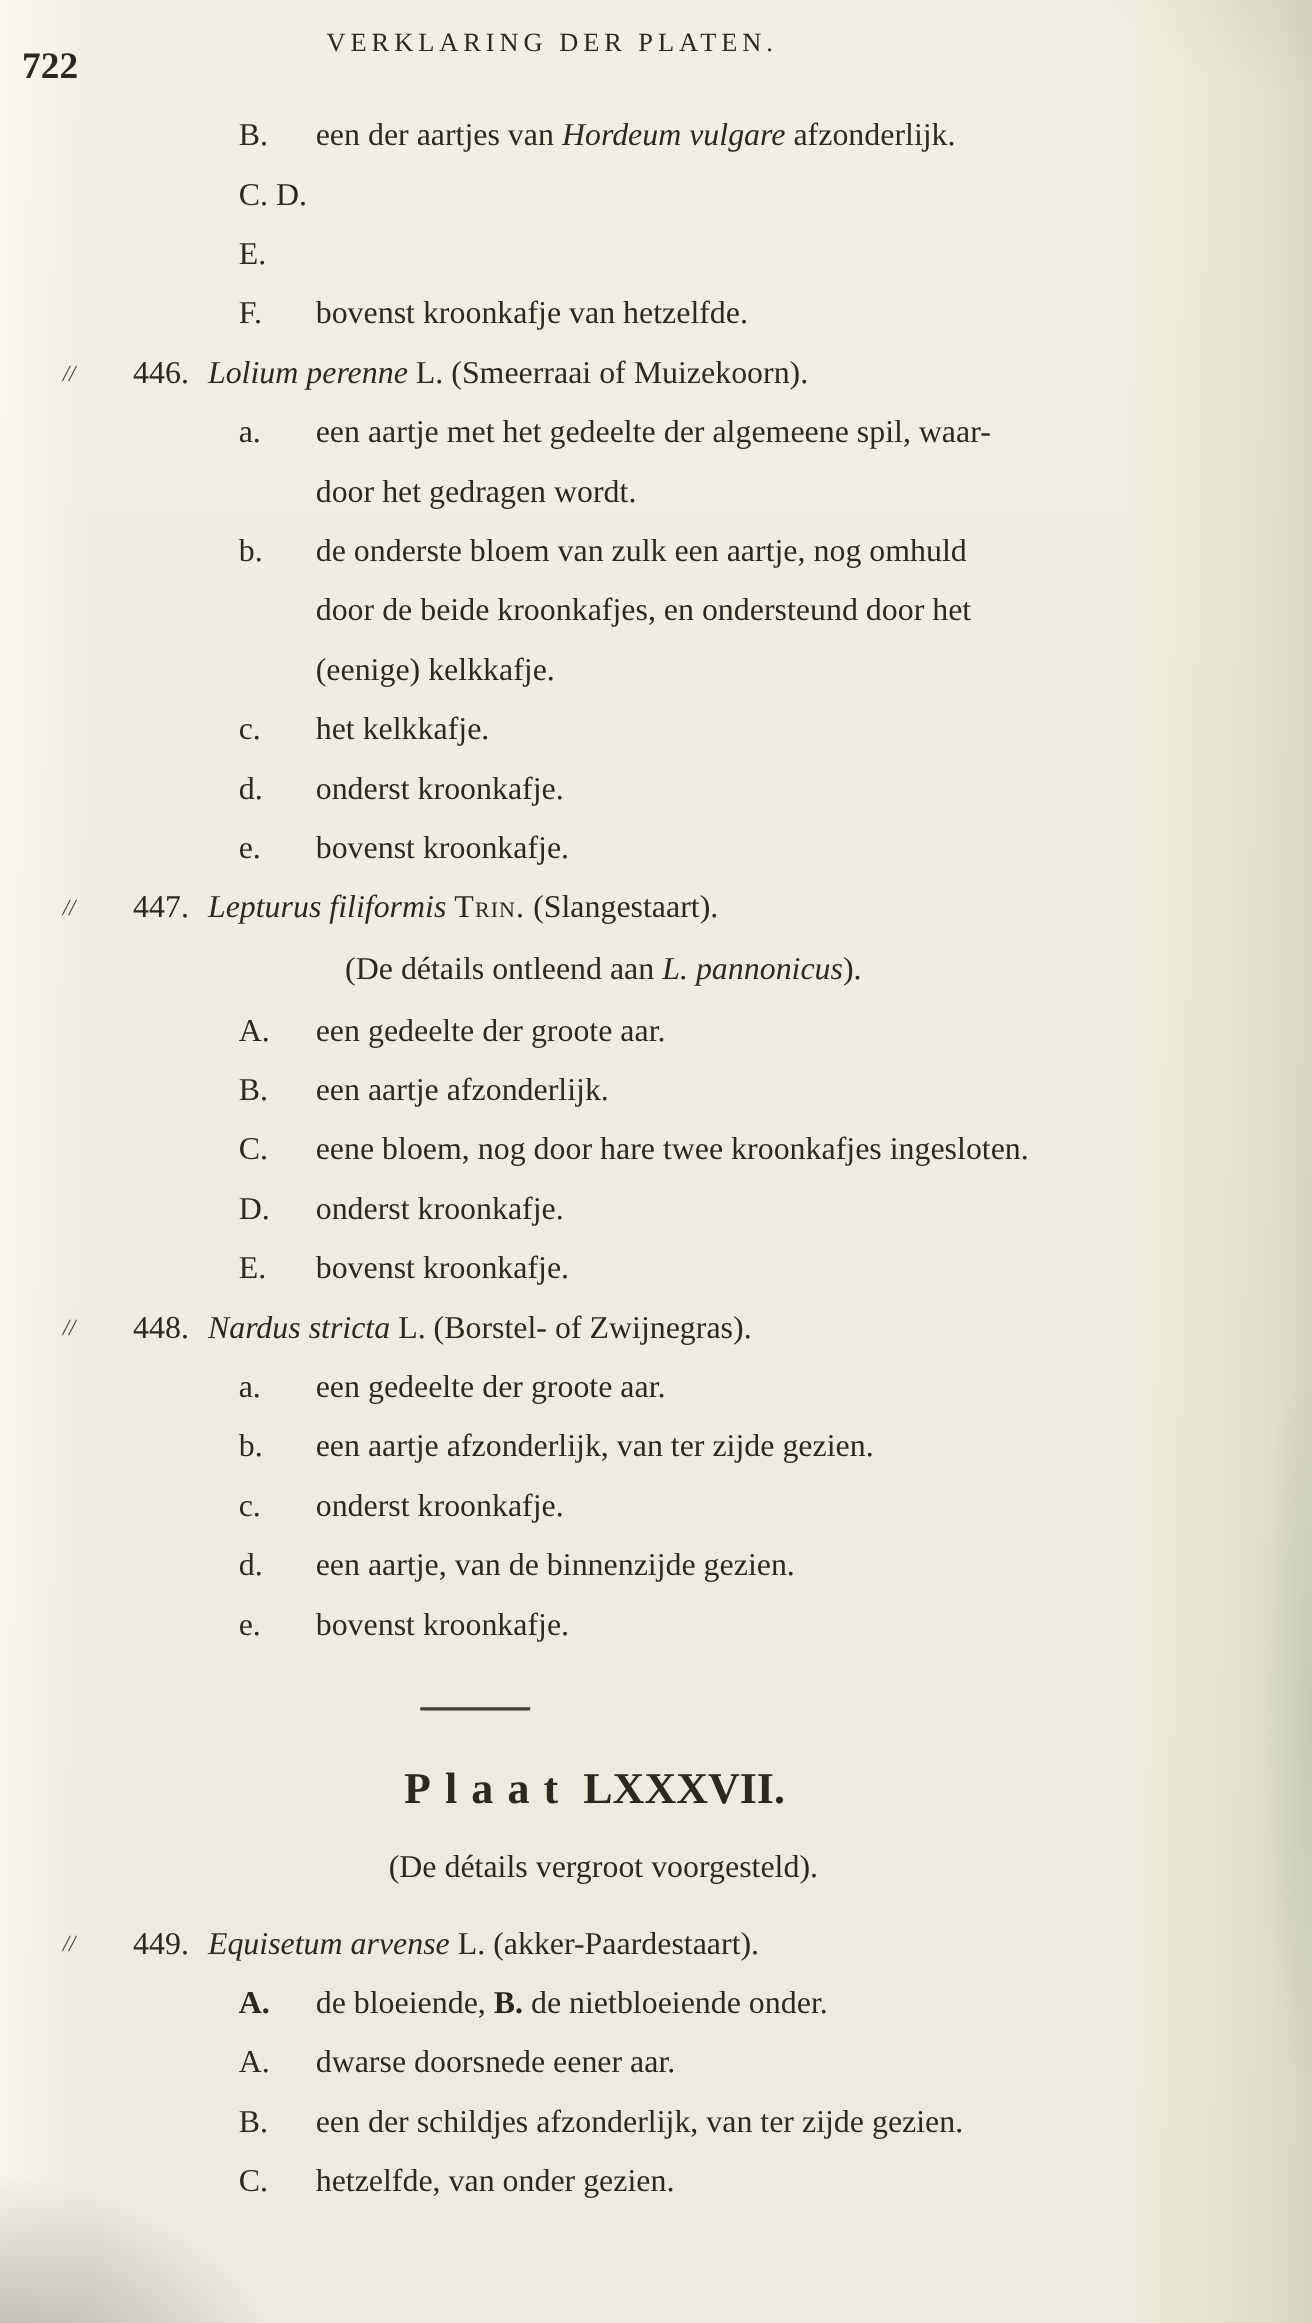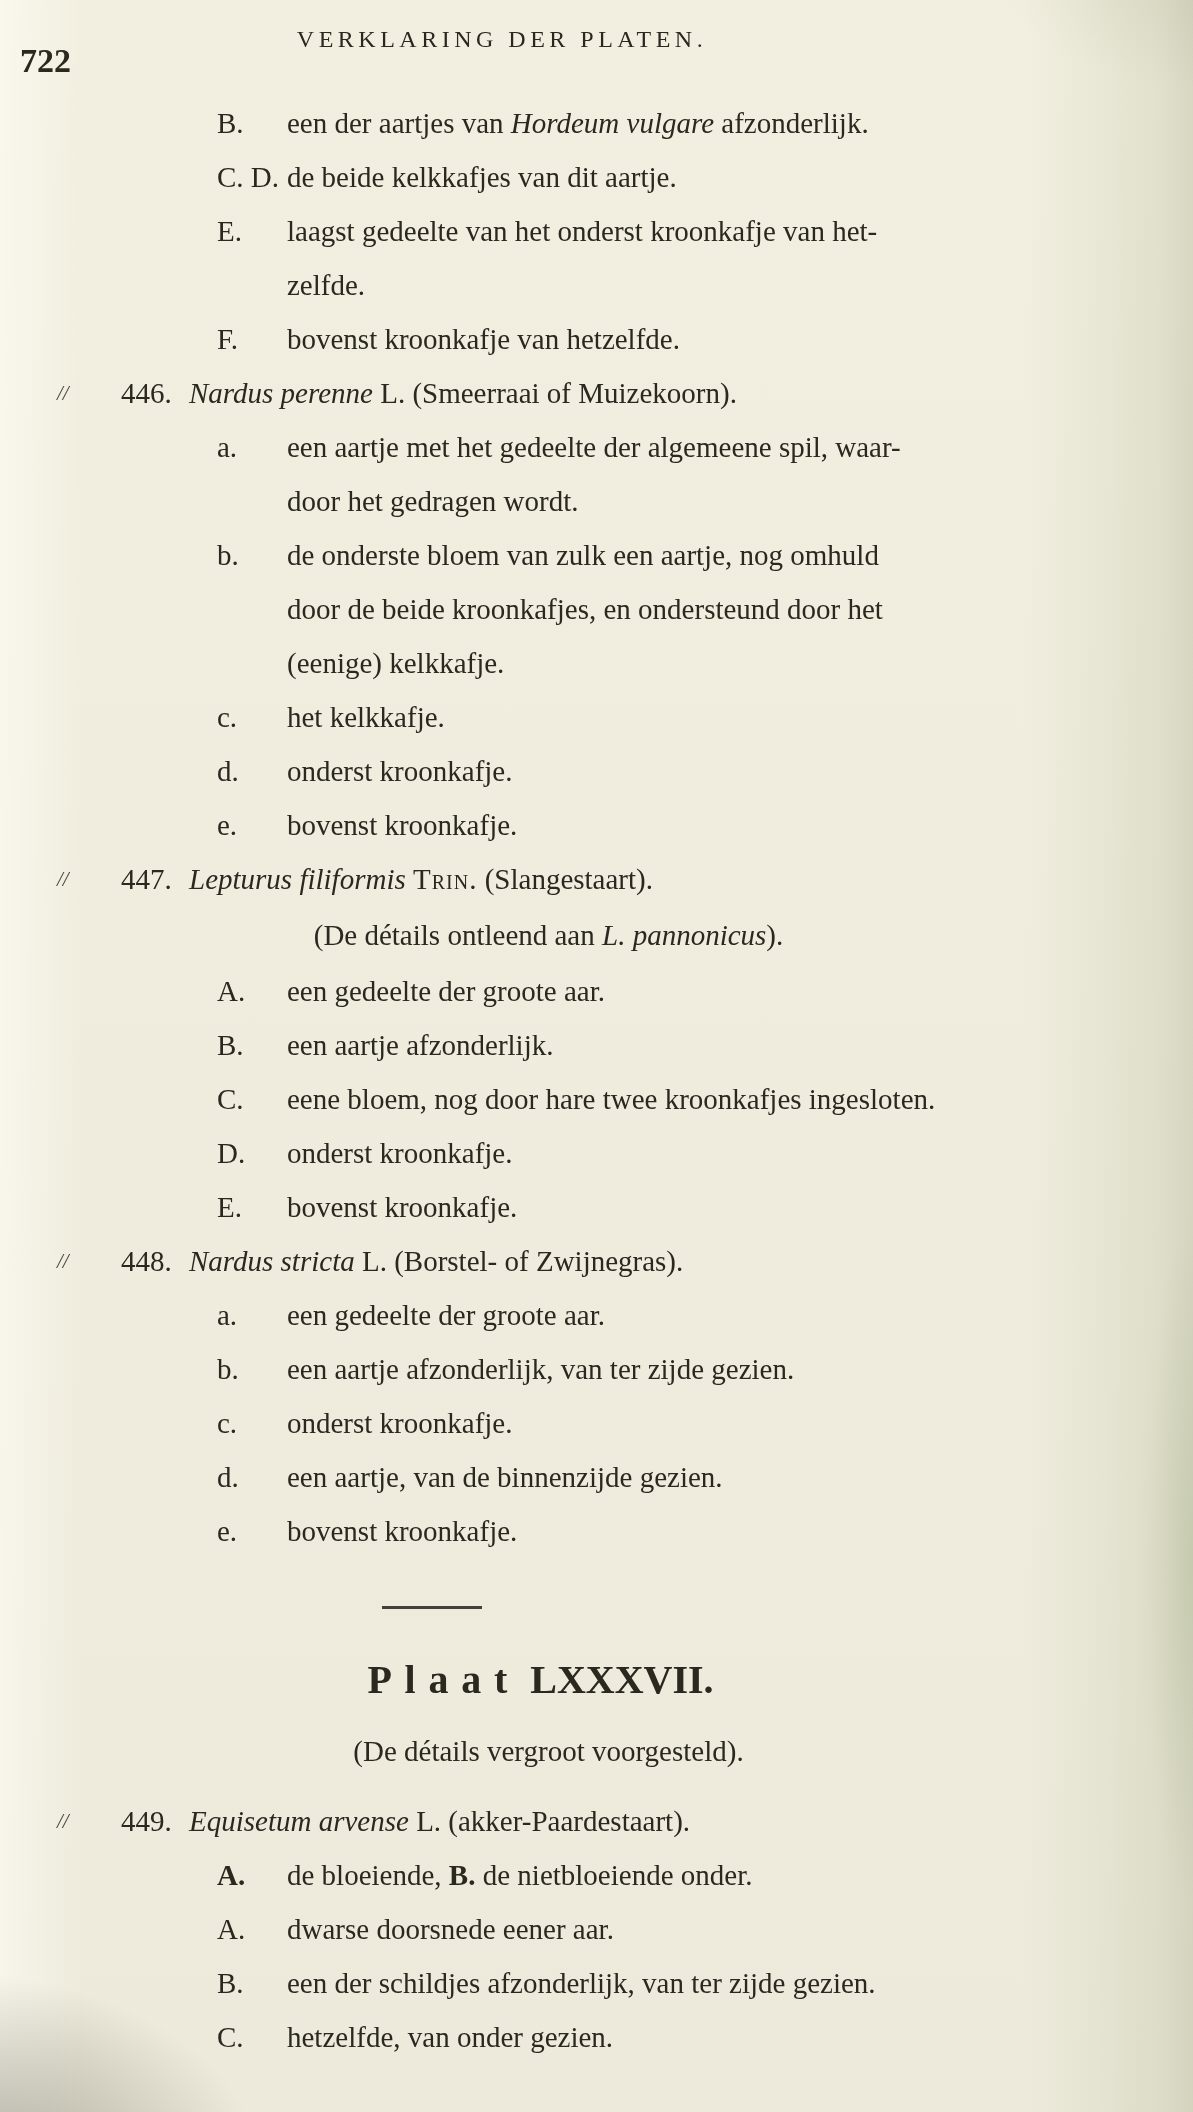--- a/index.html
+++ b/index.html
@@ -61,34 +61,32 @@
 <div class="page">
   <span class="page-number">722</span>
   <span class="running-title">VERKLARING DER PLATEN.</span>
   <div class="doc-body">
       <div class="line item">
         <span class="label">B.</span>
         <span class="text"><span>een der aartjes van </span><span class="it">Hordeum vulgare</span><span> afzonderlijk.</span></span>
       </div>
       <div class="line item">
         <span class="label">C. D.</span>
-        <span class="text"><span>de beide kelkkafjes van dit aartje.</span></span>
       </div>
       <div class="line item">
         <span class="label">E.</span>
-        <span class="text"><span>laagst gedeelte van het onderst kroonkafje van het-</span><br><span>zelfde.</span></span>
       </div>
       <div class="line item">
         <span class="label">F.</span>
         <span class="text"><span>bovenst kroonkafje van hetzelfde.</span></span>
       </div>
       <div class="line entry">
         <span class="mark">//</span>
         <span class="num">446.</span>
-        <span class="text"><span class="it">Nardus perenne</span><span> L. (Smeerraai of Muizekoorn).</span></span>
+        <span class="text"><span class="it">Lolium perenne</span><span> L. (Smeerraai of Muizekoorn).</span></span>
       </div>
       <div class="line item">
         <span class="label">a.</span>
         <span class="text"><span>een aartje met het gedeelte der algemeene spil, waar-</span><br><span>door het gedragen wordt.</span></span>
       </div>
       <div class="line item">
         <span class="label">b.</span>
         <span class="text"><span>de onderste bloem van zulk een aartje, nog omhuld</span><br><span>door de beide kroonkafjes, en ondersteund door het</span><br><span>(eenige) kelkkafje.</span></span>
       </div>
       <div class="line item">

